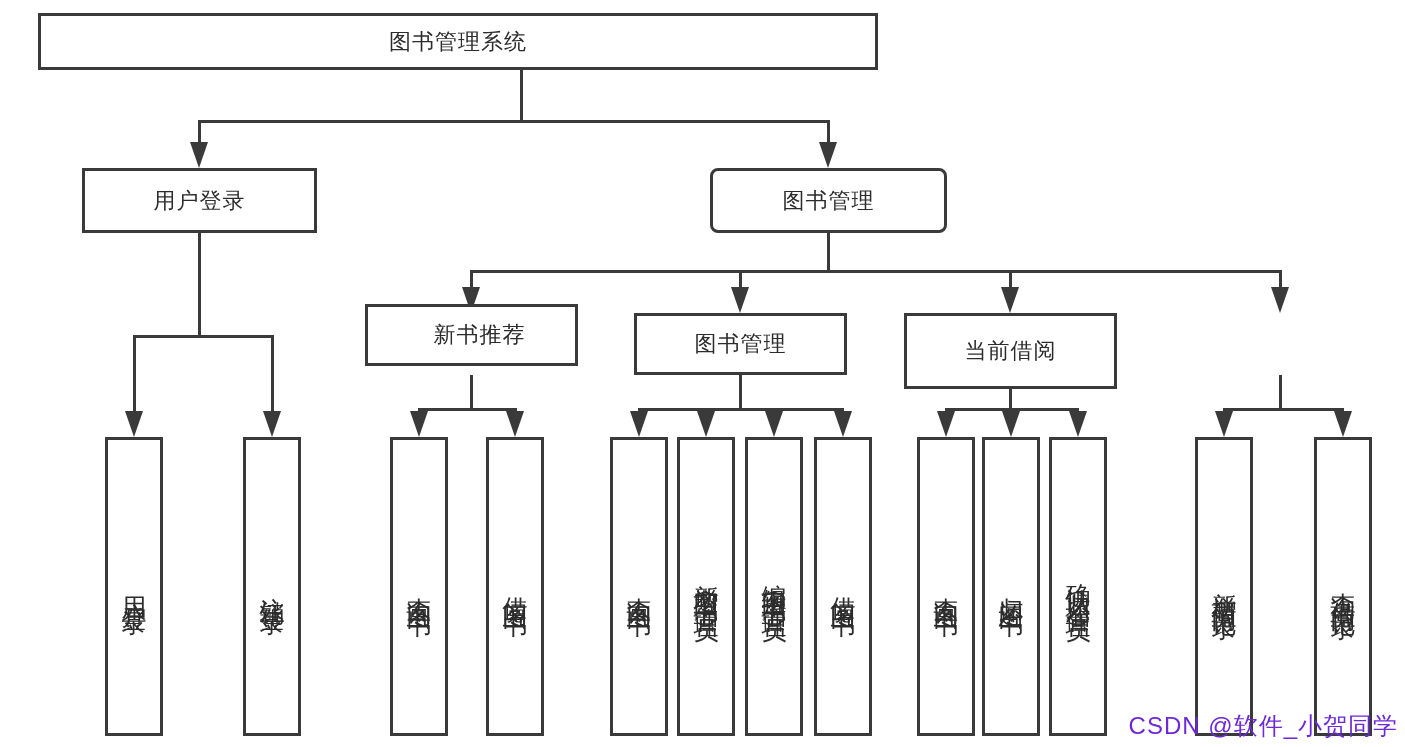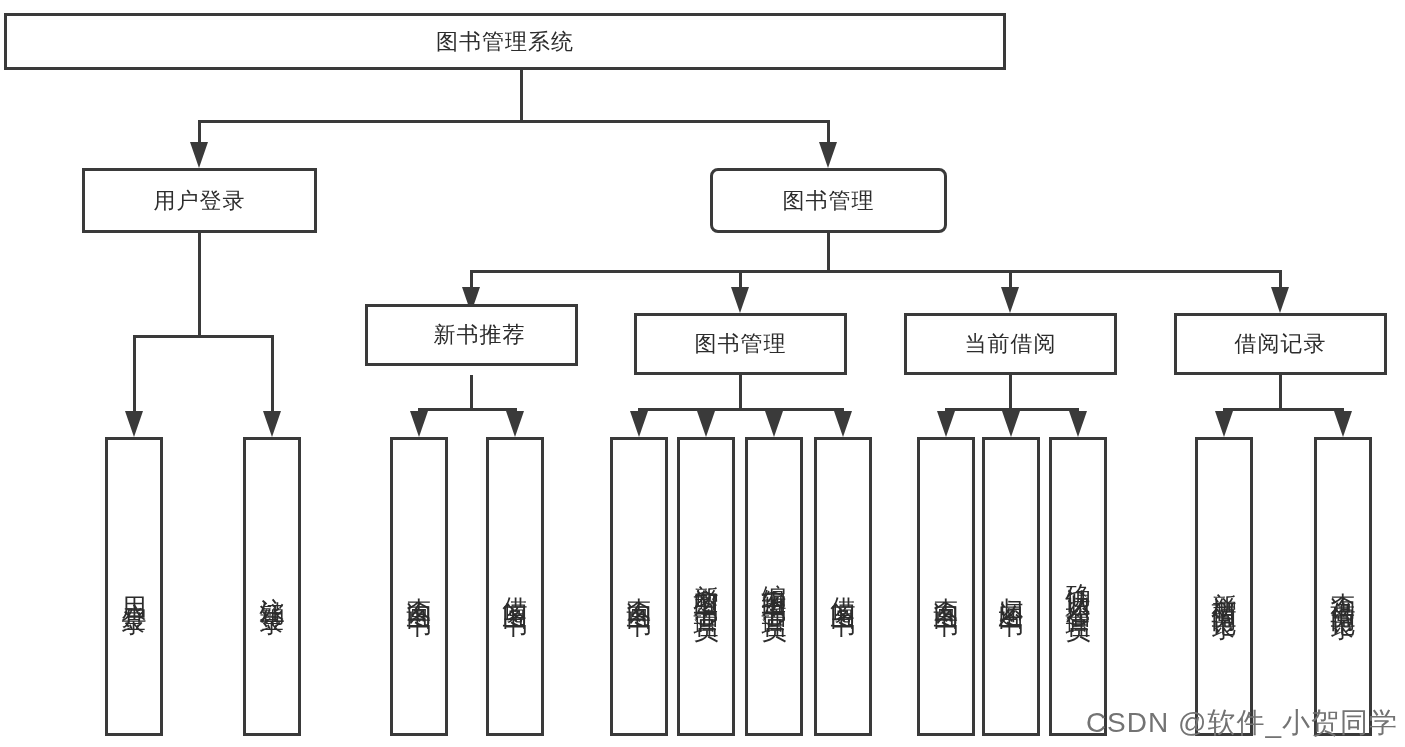--- a/index.html
+++ b/index.html
@@ -58,33 +58,33 @@
     height: 0;
     border-left: 9px solid transparent;
     border-right: 9px solid transparent;
     border-top: 26px solid #3a3a3a;
     z-index: 1;
   }
   .watermark {
     position: absolute;
     right: 7px;
     bottom: 5px;
-    font-size: 28px;
-    color: #737373;
+    font-size: 24px;
+    color: #6d28d9;
     letter-spacing: 1px;
     z-index: 3;
     white-space: nowrap;
   }
 </style>
 </head>
 <body>
 
 <div class="canvas">
 
-  <div class="box" style="left:4px; top:13px; width:1002px; height:57px;font-family:Liberation Mono, monospace;">图书管理系统</div>
+  <div class="box" style="left:38px; top:13px; width:840px; height:57px;font-family:Liberation Mono, monospace;">图书管理系统</div>
 
   <div class="vline" style="left:520px; top:69px; height:51px;"></div>
   <div class="hline" style="left:198px; top:120px; width:632px;"></div>
   <div class="vline" style="left:198px; top:120px; height:24px;"></div>
   <div class="arrow" style="left:190px; top:142px;"></div>
   <div class="vline" style="left:827px; top:120px; height:24px;"></div>
   <div class="arrow" style="left:819px; top:142px;"></div>
 
   <div class="box" style="left:82px; top:168px; width:235px; height:65px;">用户登录</div>
   <div class="box" style="left:710px; top:168px; width:237px; height:65px;border-radius:8px;">图书管理</div>
@@ -102,22 +102,21 @@
   <div class="arrow" style="left:462px; top:287px;"></div>
   <div class="vline" style="left:739px; top:270px; height:18px;"></div>
   <div class="arrow" style="left:731px; top:287px;"></div>
   <div class="vline" style="left:1009px; top:270px; height:18px;"></div>
   <div class="arrow" style="left:1001px; top:287px;"></div>
   <div class="vline" style="left:1279px; top:270px; height:18px;"></div>
   <div class="arrow" style="left:1271px; top:287px;"></div>
 
   <div class="box" style="left:365px; top:304px; width:213px; height:62px;padding-left:16px;">新书推荐</div>
   <div class="box" style="left:634px; top:313px; width:213px; height:62px;">图书管理</div>
-  <div class="box" style="left:904px; top:313px; width:213px; height:62px;">当前借阅</div>
-  <div class="box" style="left:1174px; top:313px; width:213px; height:62px;">借阅记录</div>
+  <div class="box" style="left:904px; top:313px; width:213px; height:76px;">当前借阅</div>
 
   <div class="vline" style="left:470px; top:375px; height:33px;"></div>
   <div class="hline" style="left:418px; top:408px; width:98px;"></div>
   <div class="vline" style="left:418px; top:408px; height:8px;"></div>
   <div class="arrow" style="left:410px; top:411px;"></div>
   <div class="vline" style="left:514px; top:408px; height:8px;"></div>
   <div class="arrow" style="left:506px; top:411px;"></div>
 
   <div class="vline" style="left:739px; top:375px; height:33px;"></div>
   <div class="hline" style="left:638px; top:408px; width:206px;"></div>

